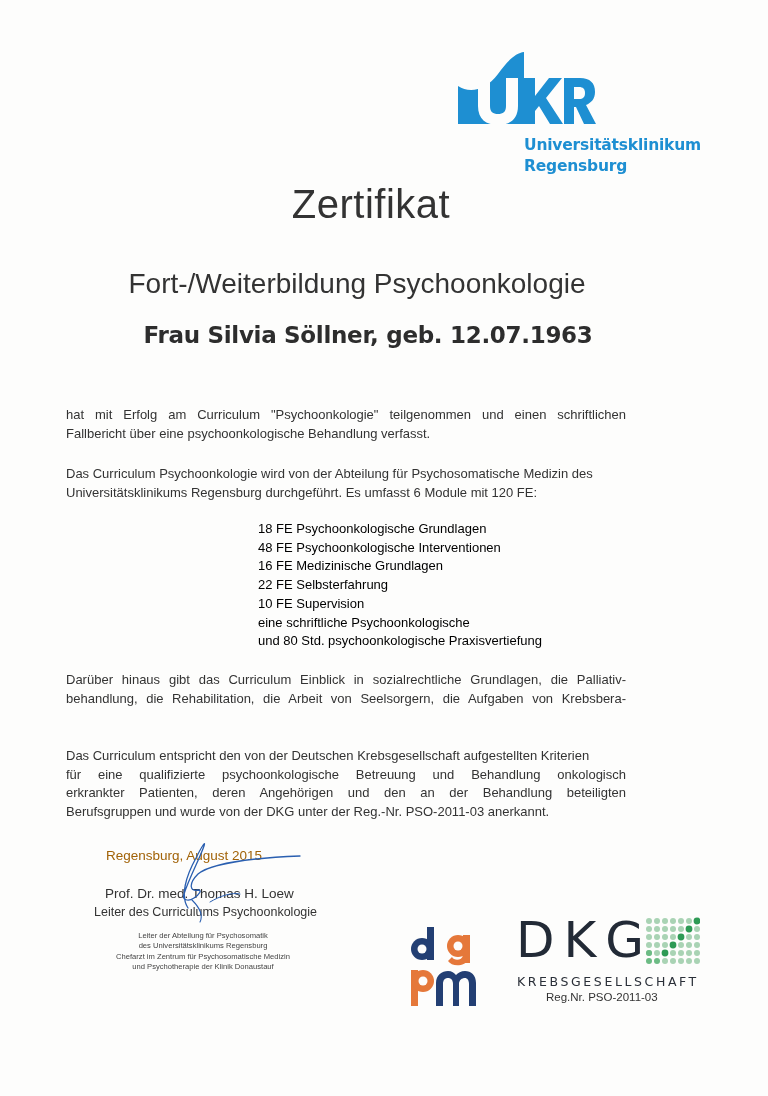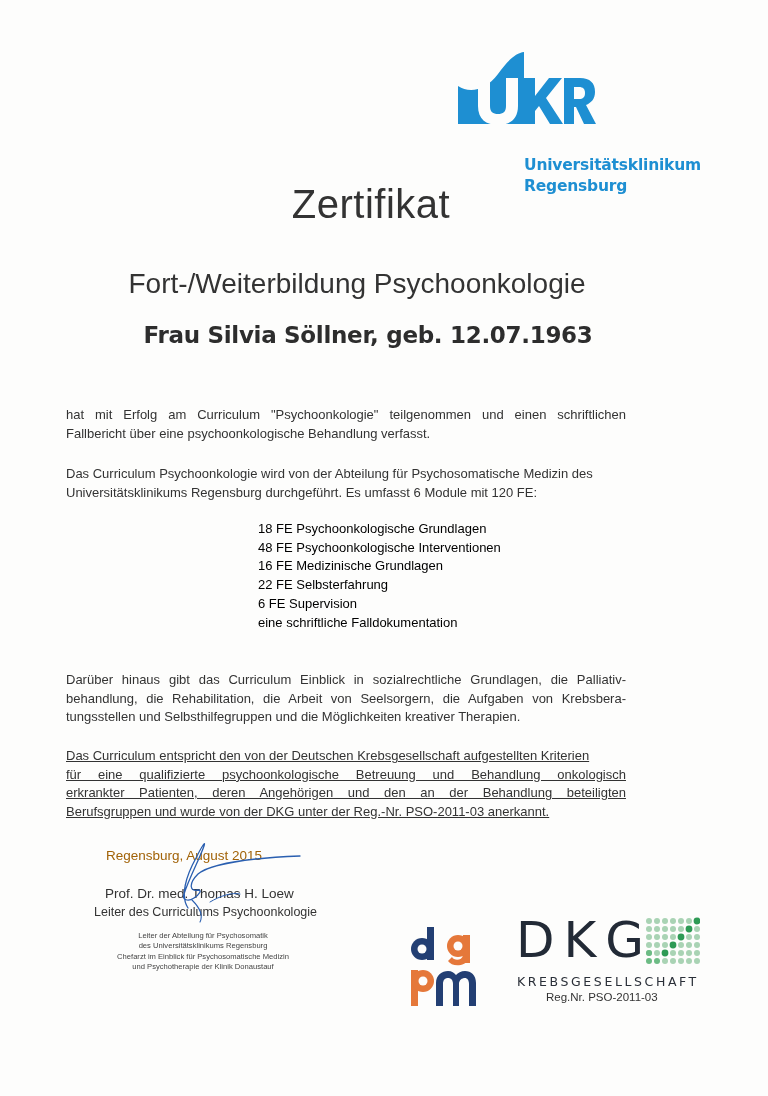--- a/index.html
+++ b/index.html
@@ -13,21 +13,20 @@
     }
     .abs { position: absolute; }
     
     .ukr-logo { left: 456px; top: 50px; width: 140px; height: 76px; }
     .ukr-name {
       left: 524px; top: 135px;
       color: #1e8fd2; font-weight: bold;
       font-size: 15.5px; line-height: 21px;
       font-family: "DejaVu Sans", sans-serif;
       letter-spacing: -0.2px;
-      margin-top: 20px;
     }
     .title {
       left: 0; width: 742px; top: 182px; text-align: center;
       font-size: 40px; color: #333; font-family: "Liberation Sans", sans-serif;
       letter-spacing: 0.5px;
     }
     .subtitle {
       left: 0; width: 714px; top: 268px; text-align: center;
       font-size: 28px; color: #333; font-family: "Liberation Sans", sans-serif;
     }
@@ -116,44 +115,44 @@
 <div class="abs para" style="top:465px;">
   <span class="line last">Das Curriculum Psychoonkologie wird von der Abteilung für Psychosomatische Medizin des</span>
   <span class="line last">Universitätsklinikums Regensburg durchgeführt. Es umfasst 6 Module mit 120 FE:</span>
 </div>
 
 <div class="abs modules">
   <div>18 FE Psychoonkologische Grundlagen</div>
   <div>48 FE Psychoonkologische Interventionen</div>
   <div>16 FE Medizinische Grundlagen</div>
   <div>22 FE Selbsterfahrung</div>
-  <div>6 FE Supervision</div>
-  <div>eine schriftliche Falldokumentation</div>
+  <div>10 FE Supervision</div>
+  <div>eine schriftliche Psychoonkologische</div>
+  <div>und 80 Std. psychoonkologische Praxisvertiefung</div>
 </div>
 
 <div class="abs para" style="top:671px;">
   <span class="line">Darüber hinaus gibt das Curriculum Einblick in sozialrechtliche Grundlagen, die Palliativ-</span>
   <span class="line">behandlung, die Rehabilitation, die Arbeit von Seelsorgern, die Aufgaben von Krebsbera-</span>
-  <span class="line last">tungsstellen und Selbsthilfegruppen und die Möglichkeiten kreativer Therapien.</span>
-</div>
-
-<div class="abs para" style="top:747px;text-decoration:underline;">
+</div>
+
+<div class="abs para" style="top:747px;">
   <span class="line last">Das Curriculum entspricht den von der Deutschen Krebsgesellschaft aufgestellten Kriterien</span>
   <span class="line">für eine qualifizierte psychoonkologische Betreuung und Behandlung onkologisch</span>
   <span class="line">erkrankter Patienten, deren Angehörigen und den an der Behandlung beteiligten</span>
   <span class="line last">Berufsgruppen und wurde von der DKG unter der Reg.-Nr. PSO-2011-03 anerkannt.</span>
 </div>
 
 <div class="abs place-date">Regensburg, August 2015</div>
 <div class="abs signer-name">Prof. Dr. med. Thomas H. Loew</div>
 <div class="abs signer-role">Leiter des Curriculums Psychoonkologie</div>
 <div class="abs signer-details">
   <div>Leiter der Abteilung für Psychosomatik</div>
   <div>des Universitätsklinikums Regensburg</div>
-  <div>Chefarzt im Einblick für Psychosomatische Medizin</div>
+  <div>Chefarzt im Zentrum für Psychosomatische Medizin</div>
   <div>und Psychotherapie der Klinik Donaustauf</div>
 </div>
 <div class="abs signature">
   <svg width="170" height="90" viewBox="0 0 170 90">
     <path d="M48 72 C 40 60, 46 40, 56 22 C 62 10, 66 4, 64 10 C 60 22, 50 40, 44 58 C 42 64, 48 66, 54 62 C 60 58, 62 54, 58 54 C 50 56, 48 48, 58 38 C 70 28, 110 22, 160 20" fill="none" stroke="#2a5fb0" stroke-width="1.3" stroke-linecap="round"></path>
     <path d="M52 64 C 58 70, 64 78, 60 86" fill="none" stroke="#2a5fb0" stroke-width="1.1" stroke-linecap="round"></path>
     <path d="M70 66 C 80 60, 92 56, 100 58" fill="none" stroke="#2a5fb0" stroke-width="1" stroke-linecap="round"></path>
   </svg>
 </div>
 

